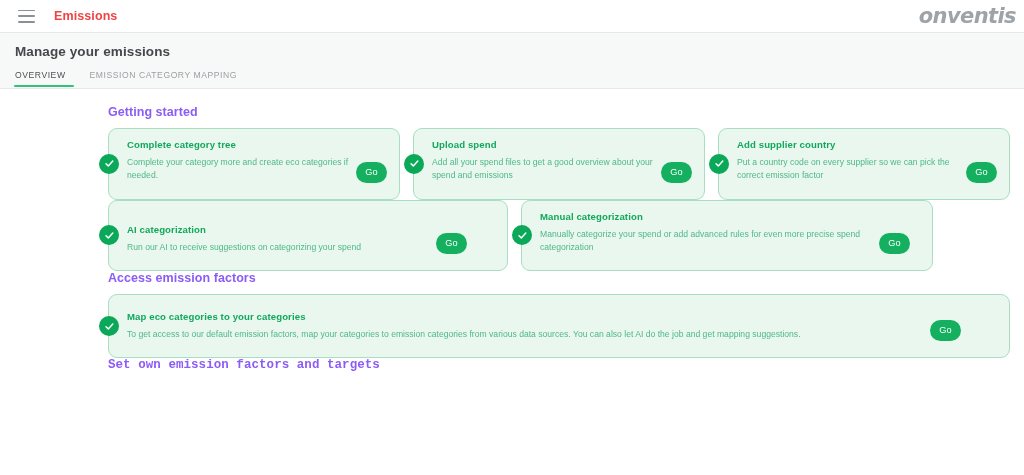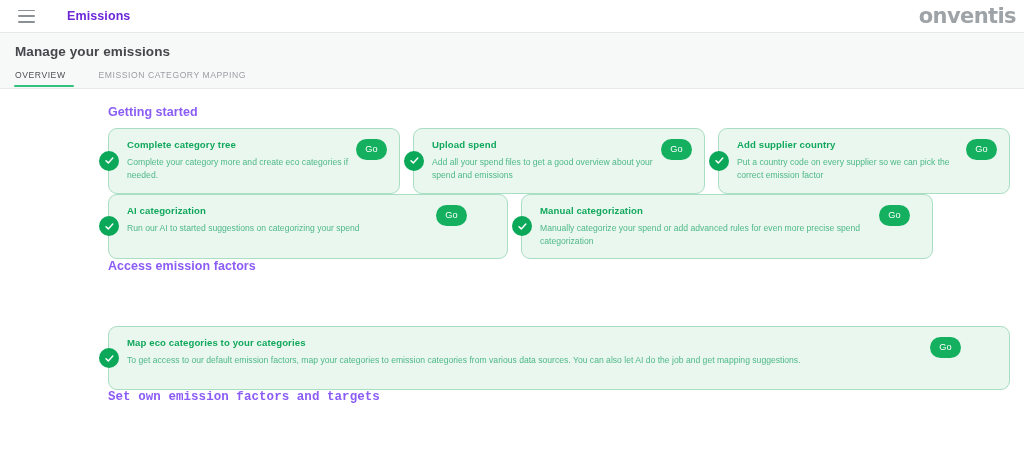--- a/index.html
+++ b/index.html
@@ -37,34 +37,35 @@
     flex: 0 0 auto;
   }
   .hamburger span {
     display: block;
     height: 1.6px;
     width: 100%;
     background: #8b9094;
     border-radius: 1px;
   }
   .topbar-title {
-    margin-left: 32px;
+    margin-left: 19px;
     font-size: 12.5px;
     font-weight: bold;
-    color: #6d28d9;
+    color: #ef4444;
     letter-spacing: .1px;
   }
   .brand {
     position: absolute;
     right: 8px;
     top: 50%;
     transform: translateY(-50%);
     font-family: "DejaVu Sans", sans-serif;
     font-size: 21px;
     font-weight: bold;
+    font-style: italic;
     color: #9ea3a7;
     letter-spacing: -0.6px;
   }
 
   
   .subheader {
     background: #f7f8f8;
     border-bottom: 1px solid #e6e8e9;
     padding: 11px 0 0 14px;
     height: 56px;
@@ -74,21 +75,21 @@
     font-size: 13.5px;
     font-weight: bold;
     color: #44484b;
     letter-spacing: .1px;
     margin-bottom: 11px;
     padding-left: 1px;
   }
   .tabs {
     display: flex;
     align-items: flex-end;
-    gap: 9px;
+    gap: 0px;
   }
   .tab {
     font-size: 8.6px;
     letter-spacing: .55px;
     color: #9ba0a4;
     padding: 0 10px 7px 10px;
     cursor: pointer;
     position: relative;
     white-space: nowrap;
   }
@@ -133,27 +134,27 @@
   }
 
   
   .card {
     position: relative;
     background: #e9f7ef;
     border: 1px solid #a9dec3;
     border-radius: 9px;
     min-height: 64px;
     display: flex;
-    align-items: flex-start;
-    padding: 10px 12px 10px 18px;
+    align-items: flex-end;
+    padding: 10px 12px 16px 18px;
   }
   .card.w-third { flex: 1 1 0; }
   .card.w-ai    { flex: 0 0 400px; }
   .card.w-man   { flex: 0 0 412px; }
-  .card.w-full  { flex: 1 1 100%; margin-top: 44px; }
+  .card.w-full  { flex: 1 1 100%; }
 
   .check-badge {
     position: absolute;
     left: -10px;
     top: 50%;
     transform: translateY(-50%);
     width: 20px;
     height: 20px;
     border-radius: 50%;
     background: #0aa858;
@@ -279,21 +280,21 @@
     <div class="card-row">
 
       <div class="card w-ai">
         <div class="check-badge">
           <svg width="11" height="11" viewBox="0 0 12 12">
               <path d="M2.2 6.2 L4.7 8.6 L9.6 3.4" fill="none" stroke="#ffffff" stroke-width="1.6" stroke-linecap="round" stroke-linejoin="round"></path>
             </svg>
         </div>
         <div class="card-body">
           <div class="card-heading">AI categorization</div>
-          <div class="card-desc">Run our AI to started suggestions on categorizing your spend</div>
+          <div class="card-desc">Run our AI to receive suggestions on categorizing your spend</div>
         </div>
         <button class="go-btn go-wrap-ai">Go</button>
       </div>
 
       <div class="card w-man">
         <div class="check-badge">
           <svg width="11" height="11" viewBox="0 0 12 12">
               <path d="M2.2 6.2 L4.7 8.6 L9.6 3.4" fill="none" stroke="#ffffff" stroke-width="1.6" stroke-linecap="round" stroke-linejoin="round"></path>
             </svg>
         </div>

